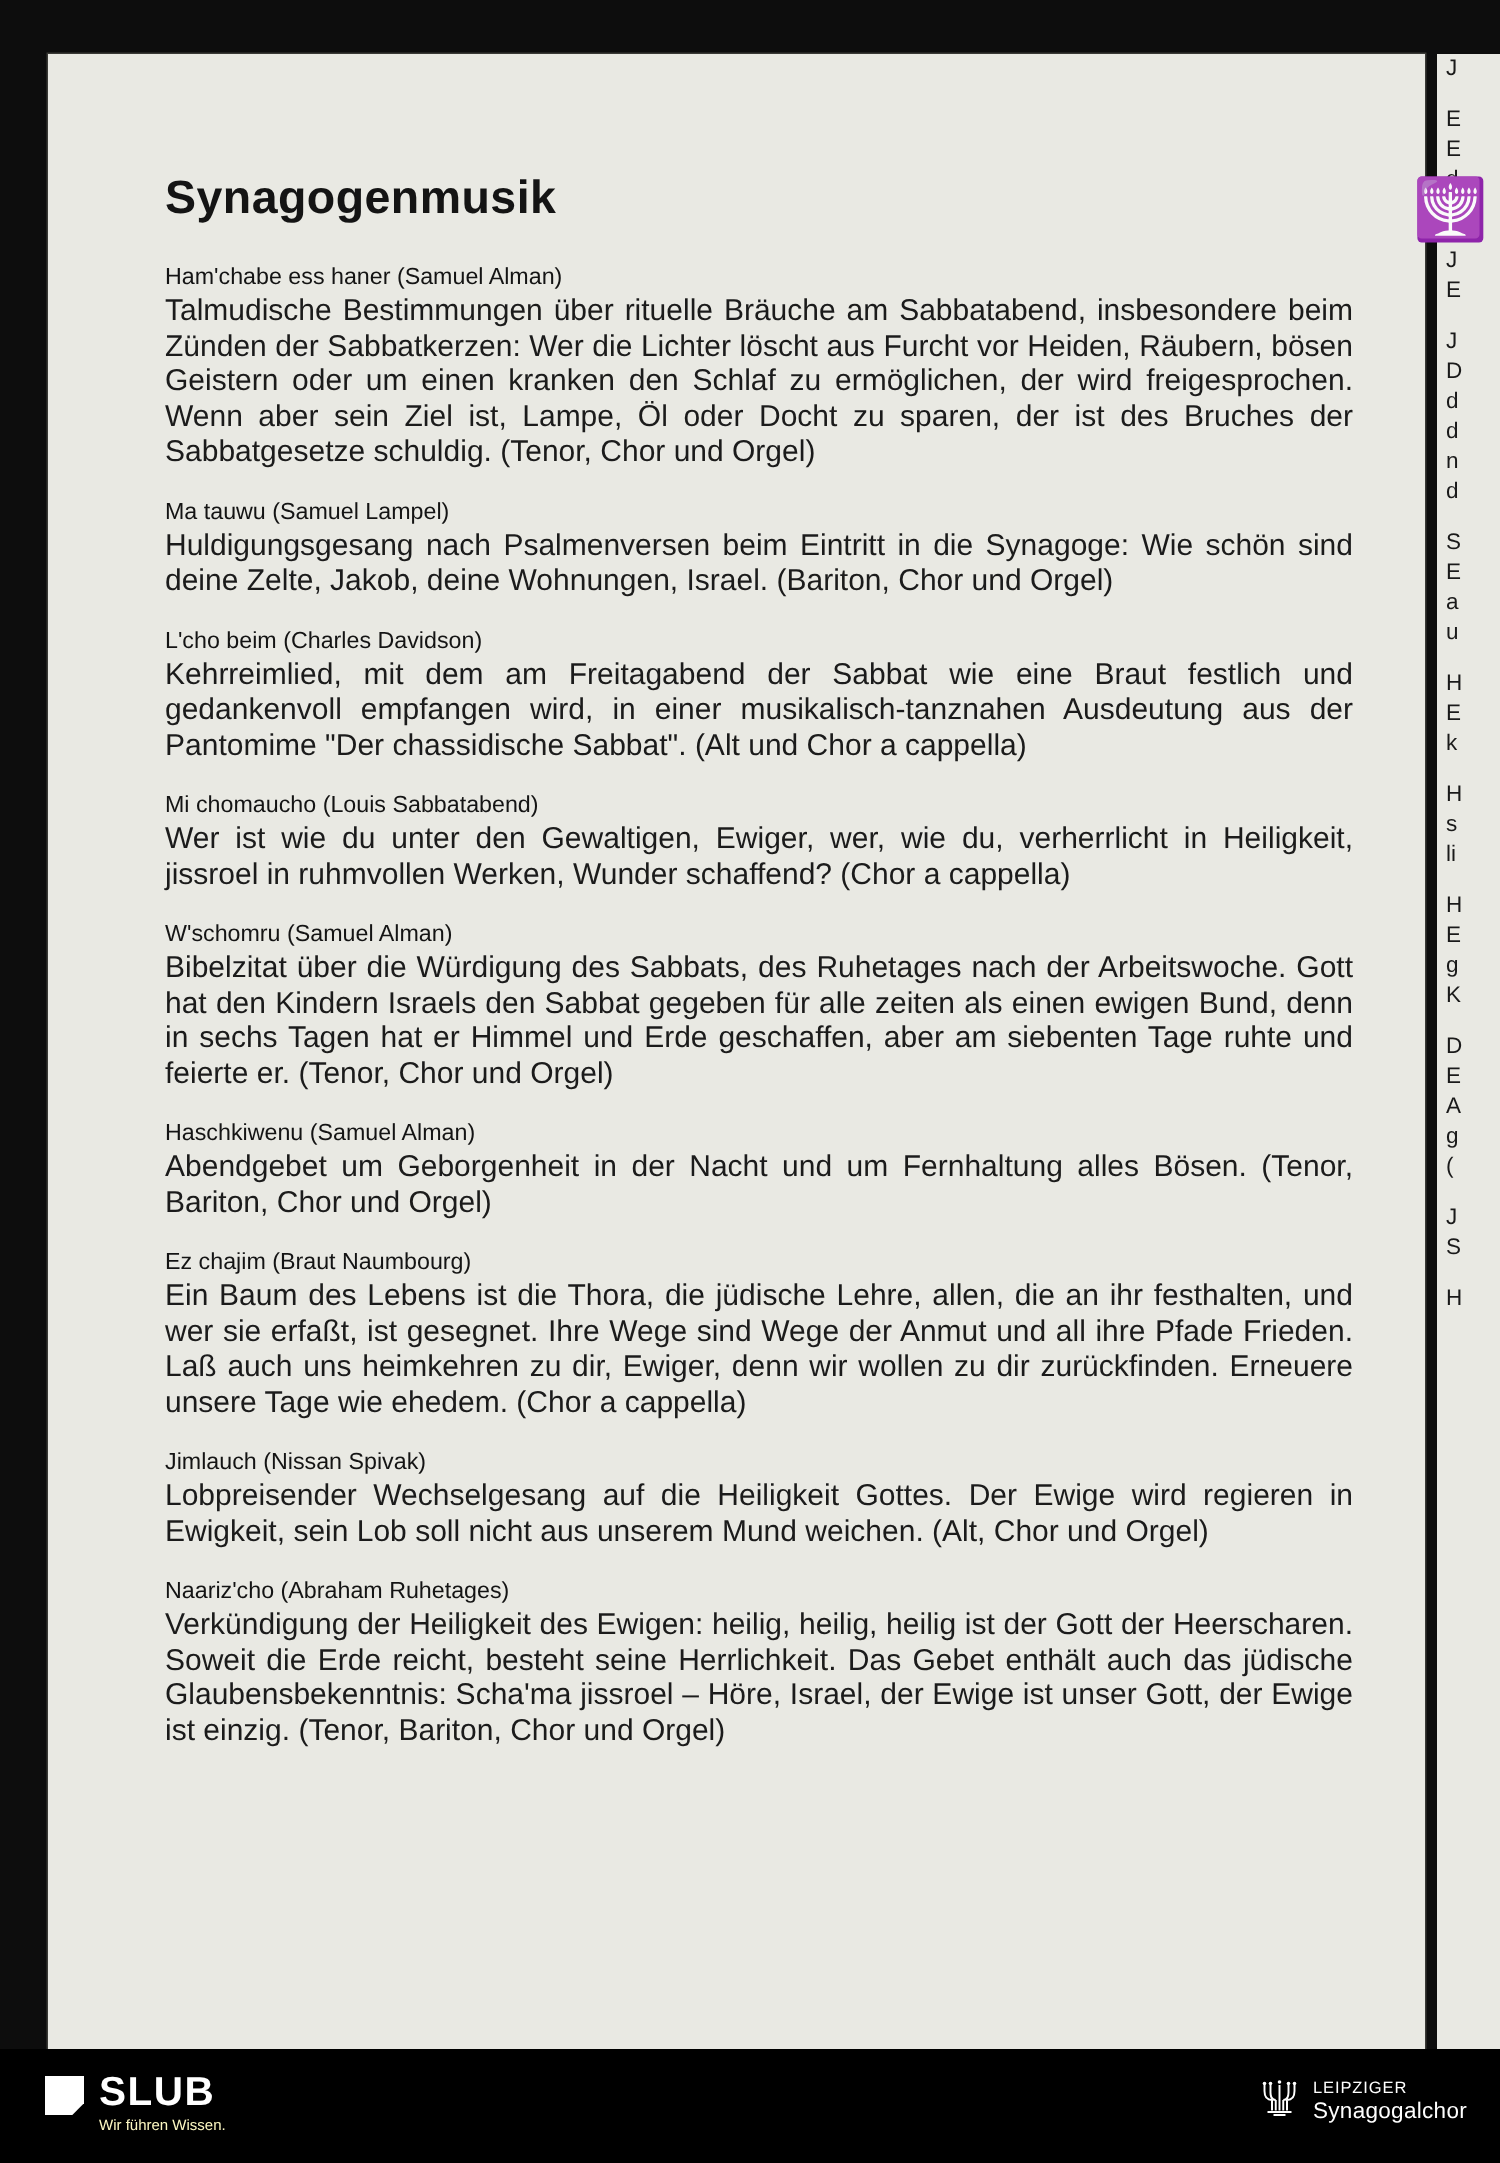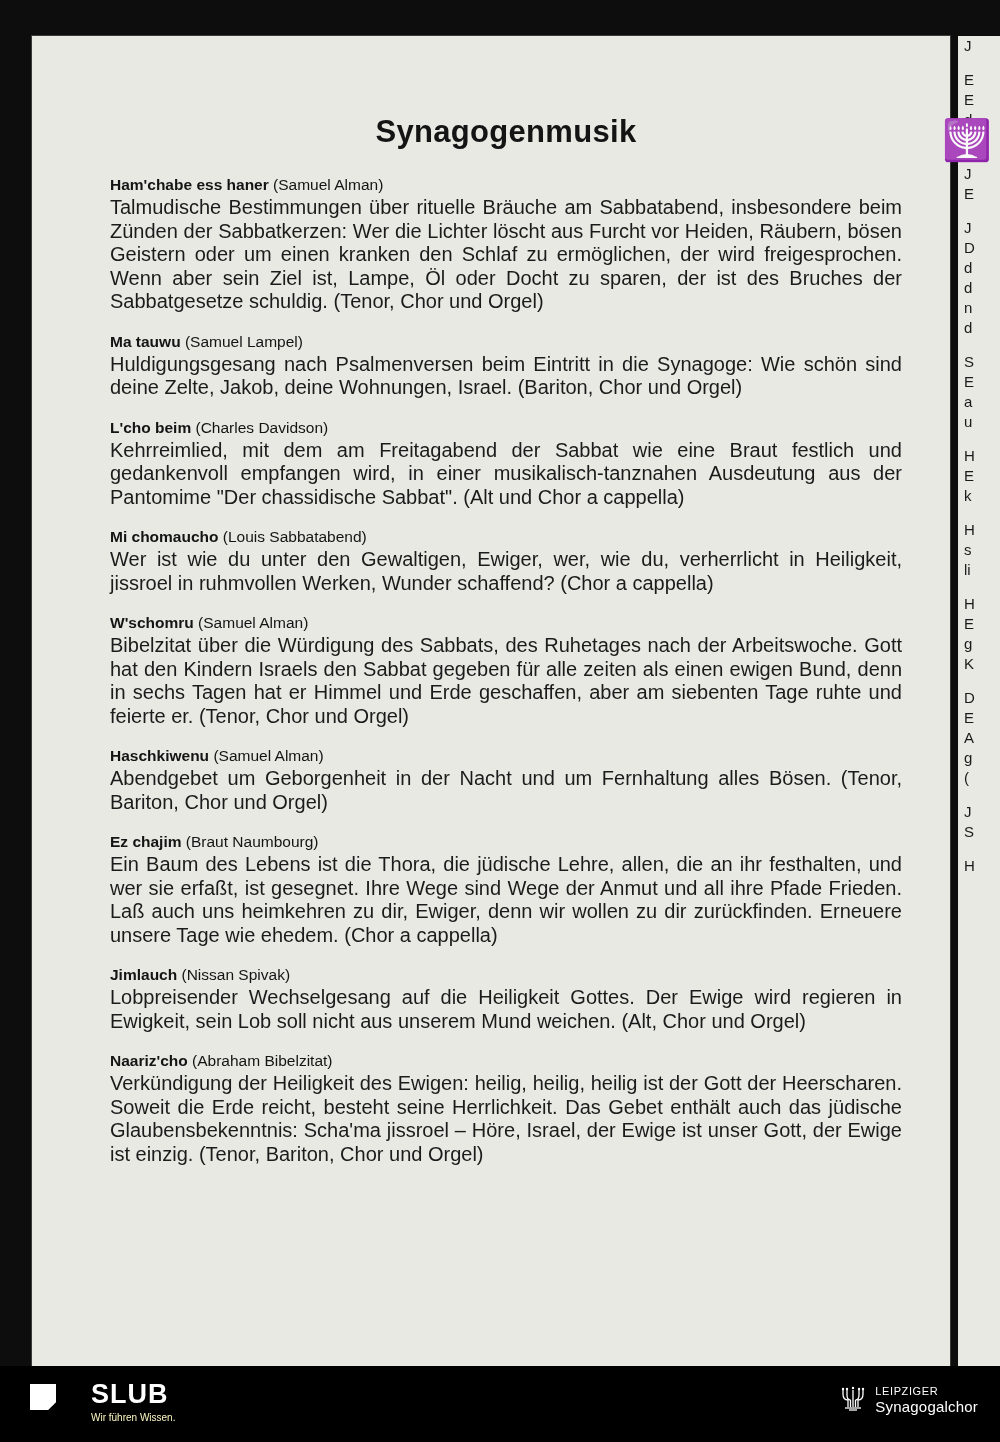--- a/index.html
+++ b/index.html
@@ -58,34 +58,33 @@
     top: 78px;
     right: 48px;
   }
 
   #doc-title {
     font-size: 31px;
     font-weight: bold;
     color: #141414;
     letter-spacing: 0.3px;
     margin: 0 0 24px 0;
-    text-align: center;
   }
 
   .piece {
     margin-bottom: 17px;
   }
   .piece-heading {
     font-size: 15.5px;
     color: #141414;
     margin: 0 0 1px 0;
     line-height: 21px;
   }
   .piece-heading .piece-title {
-    font-weight: bold;
+    font-weight: normal;
   }
   .piece-heading .piece-composer {
     font-weight: normal;
   }
   .piece-body {
     font-size: 20px;
     color: #1b1b1b;
     line-height: 23.5px;
     text-align: justify;
     margin: 0;
@@ -99,21 +98,20 @@
     width: 1000px;
     height: 76px;
     background: #000000;
   }
   #slub-logo {
     position: absolute;
     left: 30px;
     top: 14px;
     display: flex;
     align-items: flex-start;
-    gap: 25px;
   }
   #slub-mark {
     width: 26px;
     height: 26px;
     background: #ffffff;
     margin-right: 10px;
     margin-top: 4px;
     clip-path: polygon(0 0, 100% 0, 100% 70%, 70% 100%, 0 100%);
   }
   #slub-name {
@@ -231,21 +229,21 @@
       <p class="piece-heading">
         <span class="piece-title">Jimlauch</span>
         <span class="piece-composer">(Nissan Spivak)</span>
       </p>
       <p class="piece-body">Lobpreisender Wechselgesang auf die Heiligkeit Gottes. Der Ewige wird regieren in Ewigkeit, sein Lob soll nicht aus unserem Mund weichen. (Alt, Chor und Orgel)</p>
     </div>
 
     <div class="piece">
       <p class="piece-heading">
         <span class="piece-title">Naariz'cho</span>
-        <span class="piece-composer">(Abraham Bibelzitat)</span>
+        <span class="piece-composer">(Abraham Ruhetages)</span>
       </p>
       <p class="piece-body">Verkündigung der Heiligkeit des Ewigen: heilig, heilig, heilig ist der Gott der Heerscharen. Soweit die Erde reicht, besteht seine Herrlichkeit. Das Gebet enthält auch das jüdische Glaubensbekenntnis: Scha'ma jissroel – Höre, Israel, der Ewige ist unser Gott, der Ewige ist einzig. (Tenor, Bariton, Chor und Orgel)</p>
     </div>
 
   </div>
 </div>
 
 <div id="page-right">
   <div id="sliver-content">
       <div class="sliver-line">J</div>

